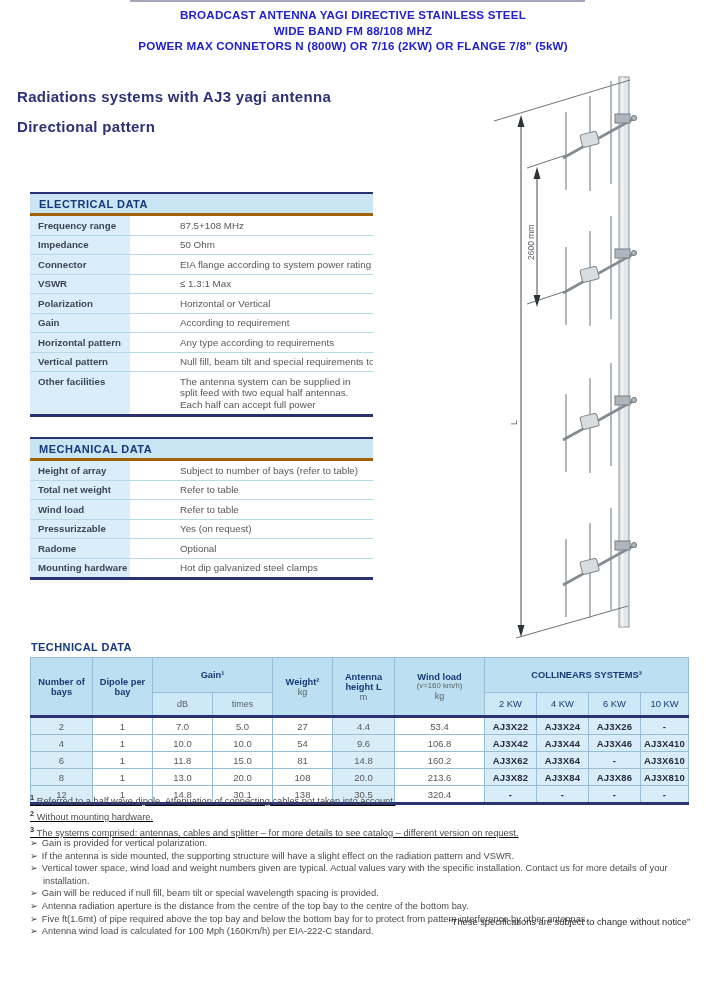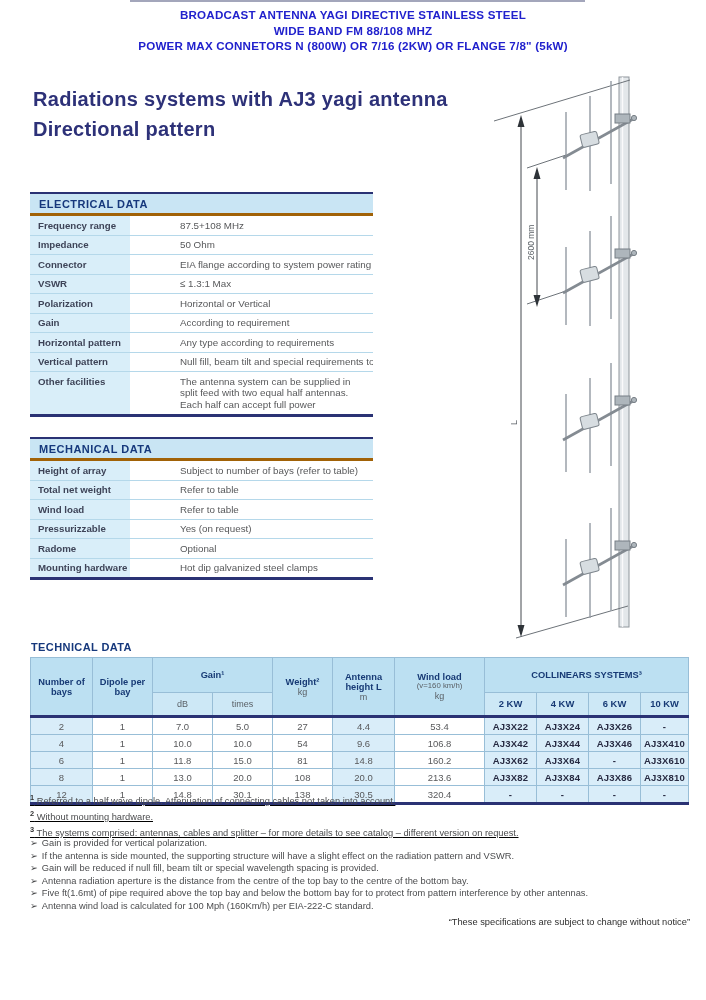--- a/index.html
+++ b/index.html
@@ -3,21 +3,21 @@
 <meta charset="utf-8">
 <style>
   html,body{margin:0;padding:0;background:#fff;}
   .page{position:relative;width:706px;height:1000px;background:#ffffff;overflow:hidden;
         font-family:"Liberation Sans", sans-serif;}
   .top-rule{position:absolute;left:130px;top:0;width:455px;height:2px;background:#585d83;opacity:.55;}
 
   .title-block{position:absolute;left:0;top:7px;width:100%;text-align:center;
         color:#2121cd;font-weight:bold;font-size:11.6px;line-height:15.5px;letter-spacing:.2px;}
 
-  .heading{position:absolute;left:33px;font-size:20px;font-weight:bold;color:#2d3178;letter-spacing:.3px;}
+  .heading{position:absolute;left:17px;font-size:15px;font-weight:bold;color:#2d3178;letter-spacing:.3px;}
   .heading-1{top:88px}
   .heading-2{top:118px}
 
   
   .spec{position:absolute;left:30px;width:343px;}
   #electrical{top:192px}
   #mechanical{top:437px}
   .spec-bar{background:#c9e5f4;color:#16387c;font-weight:bold;font-size:11px;
         padding:4px 9px 3px;border-top:2px solid #2a3274;border-bottom:3px solid #a16207;letter-spacing:.5px;}
   .kv-row{display:flex;align-items:stretch;border-bottom:1px solid #b5d8ea;gap:44px;}
@@ -31,21 +31,21 @@
   
   .tech-label{position:absolute;left:31px;top:641px;font-size:11px;font-weight:bold;color:#16387c;letter-spacing:.4px;}
   .tech-wrap{position:absolute;left:30px;top:657px;}
   table.tech{border-collapse:collapse;width:658px;table-layout:fixed;border-bottom:3px solid #2a3274;}
   table.tech th,table.tech td{border:1px solid #98bed7;}
   table.tech thead th{background:#bce0f2;color:#173a75;font-weight:bold;font-size:9.3px;
         line-height:10px;padding:2px 1px;text-align:center;vertical-align:middle;}
   table.tech thead th .unit,table.tech thead th.unit{color:#5a6066;font-weight:normal;font-size:9px;}
   table.tech thead th.sub{background:#cde8f6;}
   table.tech thead th .windsub{color:#5a6066;font-weight:normal;font-size:7.8px;line-height:8.5px;}
-  table.tech thead th.kw{color:#173a75;font-weight:bold;font-size:9.4px;background:#cde8f6;}
+  table.tech thead th.kw{color:#173a75;font-weight:normal;font-size:9.4px;background:#cde8f6;}
   table.tech tbody td{background:#fff;color:#58595b;font-size:9.5px;text-align:center;padding:2.5px 1px;line-height:11px;}
   table.tech tbody td.tint{background:#d9edf9;}
   table.tech tbody td.model{font-weight:bold;color:#272a42;letter-spacing:.2px;}
   table.tech tbody tr:first-child td{border-top:3px solid #2a3274;}
   tr.hrow1 th{height:30px;}
   tr.hrow2 th{height:18px;}
 
   
   .footnotes{position:absolute;left:30px;top:792px;width:662px;text-decoration:underline;}
   .fn{font-size:9.3px;color:#4b4c4e;line-height:12.8px;}
@@ -319,20 +319,21 @@
 
   <div class="footnotes">
       <div class="fn"><sup>1</sup> Referred to a half wave dipole. Attenuation of connecting cables not taken into account.</div>
       <div class="fn"><sup>2</sup> Without mounting hardware.</div>
       <div class="fn"><sup>3</sup> The systems comprised: antennas, cables and splitter – for more details to see catalog – different version on request.</div>
     </div>
 
   <div class="bullets">
       <div class="bullet"><span class="mk">➢</span>Gain is provided for vertical polarization.</div>
       <div class="bullet"><span class="mk">➢</span>If the antenna is side mounted, the supporting structure will have a slight effect on the radiation pattern and VSWR.</div>
+      <div class="bullet"><span class="mk">➢</span>Vertical tower space, wind load and weight numbers given are typical. Actual values vary with the specific installation. Contact us for more details of your installation.</div>
       <div class="bullet"><span class="mk">➢</span>Gain will be reduced if null fill, beam tilt or special wavelength spacing is provided.</div>
       <div class="bullet"><span class="mk">➢</span>Antenna radiation aperture is the distance from the centre of the top bay to the centre of the bottom bay.</div>
       <div class="bullet"><span class="mk">➢</span>Five ft(1.6mt) of pipe required above the top bay and below the bottom bay  for to protect from pattern interference by other antennas.</div>
       <div class="bullet"><span class="mk">➢</span>Antenna wind load is calculated for 100 Mph (160Km/h) per EIA-222-C standard.</div>
     </div>
 
   <div class="notice">“These specifications are subject to change without notice”</div>
 
 </div>
 

